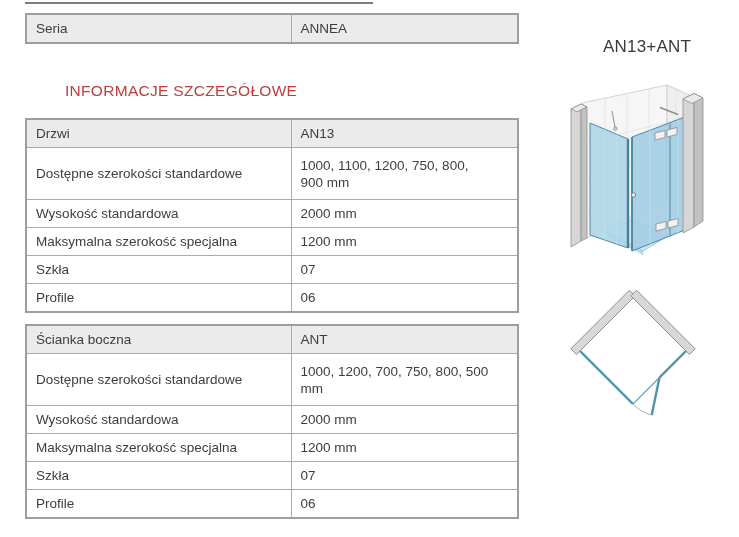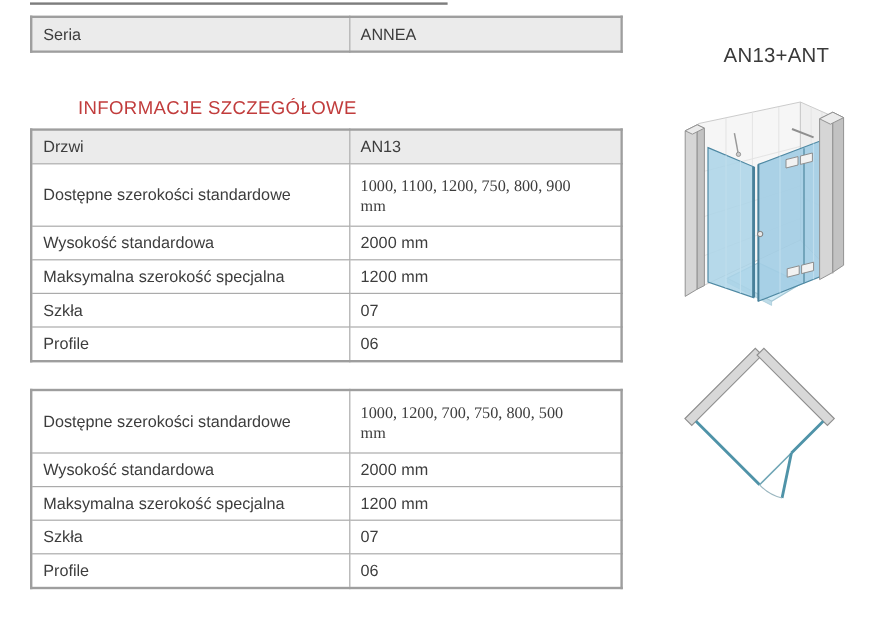--- a/index.html
+++ b/index.html
@@ -22,23 +22,23 @@
     border:2px solid #9e9e9e; table-layout:fixed;
   }
   .spec-table td {
     border:1px solid #ababab; font-size:13.5px; line-height:17px;
     color:#3d3d3d; padding:5px 8px 5px 9px; vertical-align:middle;
     overflow:hidden;
   }
   .spec-table tr.gray td { background:#ebebeb; }
   .spec-table tr.white td { background:#ffffff; }
   .spec-table tr.tall td { padding-top:8.5px; padding-bottom:8.5px; }
-  .spec-table tr.tall td.col-value { padding-right:28px;font-family:Liberation Serif, serif; }
+  .spec-table tr.tall td.col-value { padding-right:28px; }
   .summary-pos { left:25px; top:13px; }
-  .door-pos    { left:25px; top:107px; }
+  .door-pos    { left:25px; top:118px; }
   .side-pos    { left:25px; top:324px; }
   .model-label {
     position:absolute; left:555px; top:37px; width:184px;
     text-align:center; font-size:17px; color:#3a3a3a; letter-spacing:0.2px;
   }
   .svg-perspective { position:absolute; left:560px; top:82px; }
   .svg-plan { position:absolute; left:570px; top:283px; }
 </style>
 </head>
 <body>
@@ -94,20 +94,24 @@
     </tr>
   </tbody>
     </table>
 
   <table class="spec-table side-pos">
     <colgroup>
         <col style="width:265px">
         <col style="width:227px">
       </colgroup>
     <tbody>
+        <tr class="gray">
+      <td class="col-label">Ścianka boczna</td>
+      <td class="col-value">ANT</td>
+    </tr>
     <tr class="white tall">
       <td class="col-label">Dostępne szerokości standardowe</td>
       <td class="col-value">1000, 1200, 700, 750, 800, 500 mm</td>
     </tr>
     <tr class="white">
       <td class="col-label">Wysokość standardowa</td>
       <td class="col-value">2000 mm</td>
     </tr>
     <tr class="white">
       <td class="col-label">Maksymalna szerokość specjalna</td>

